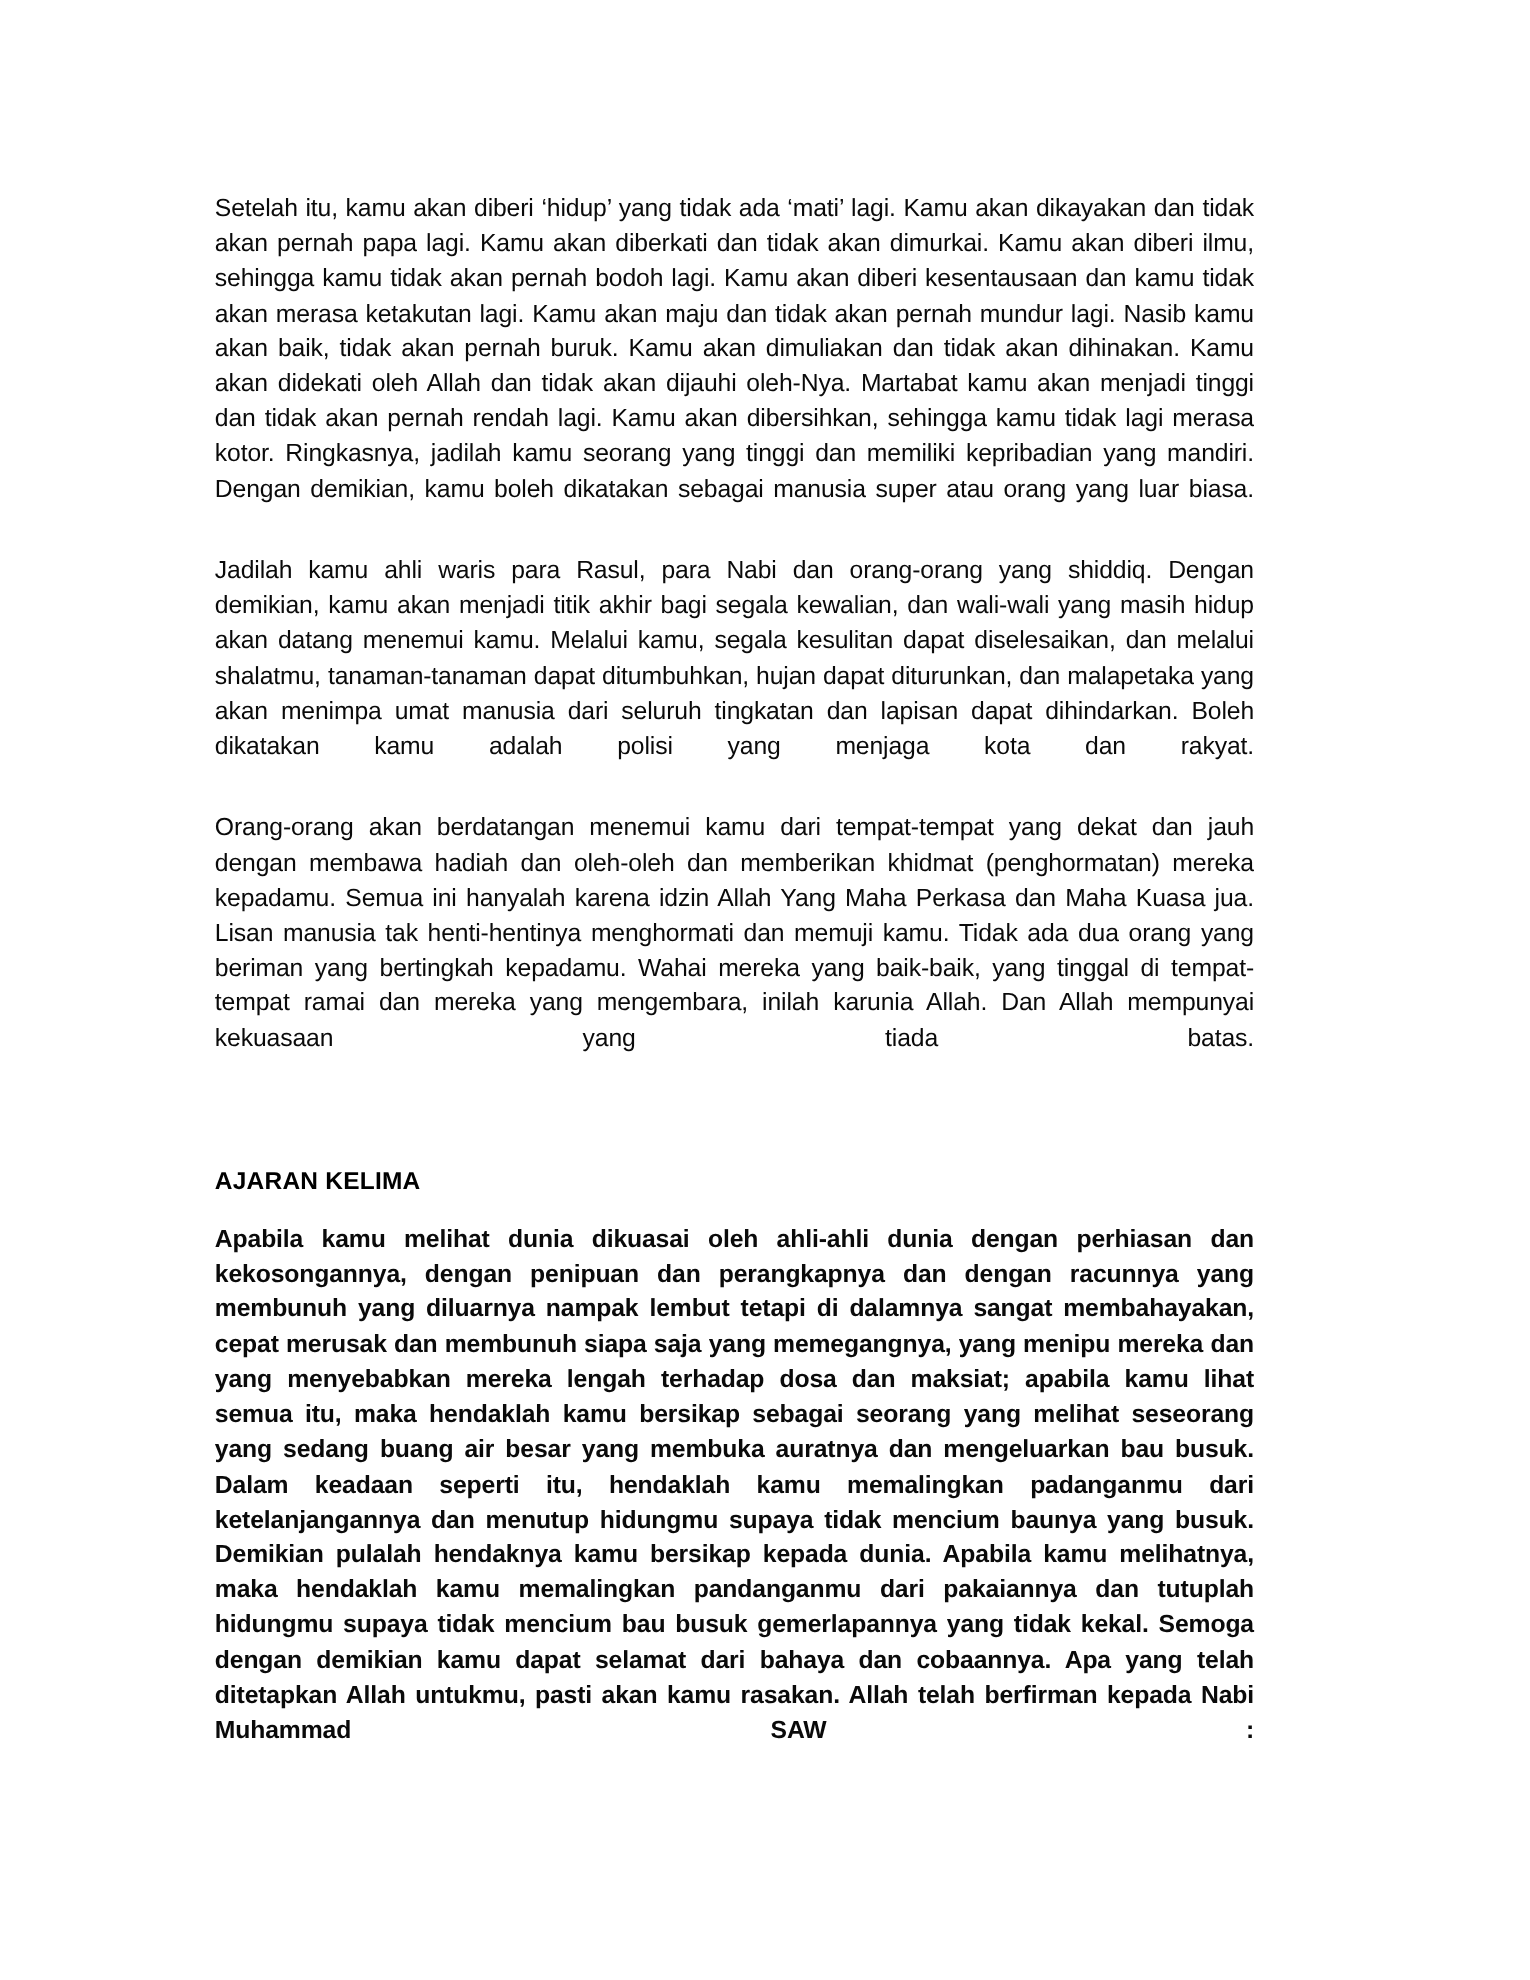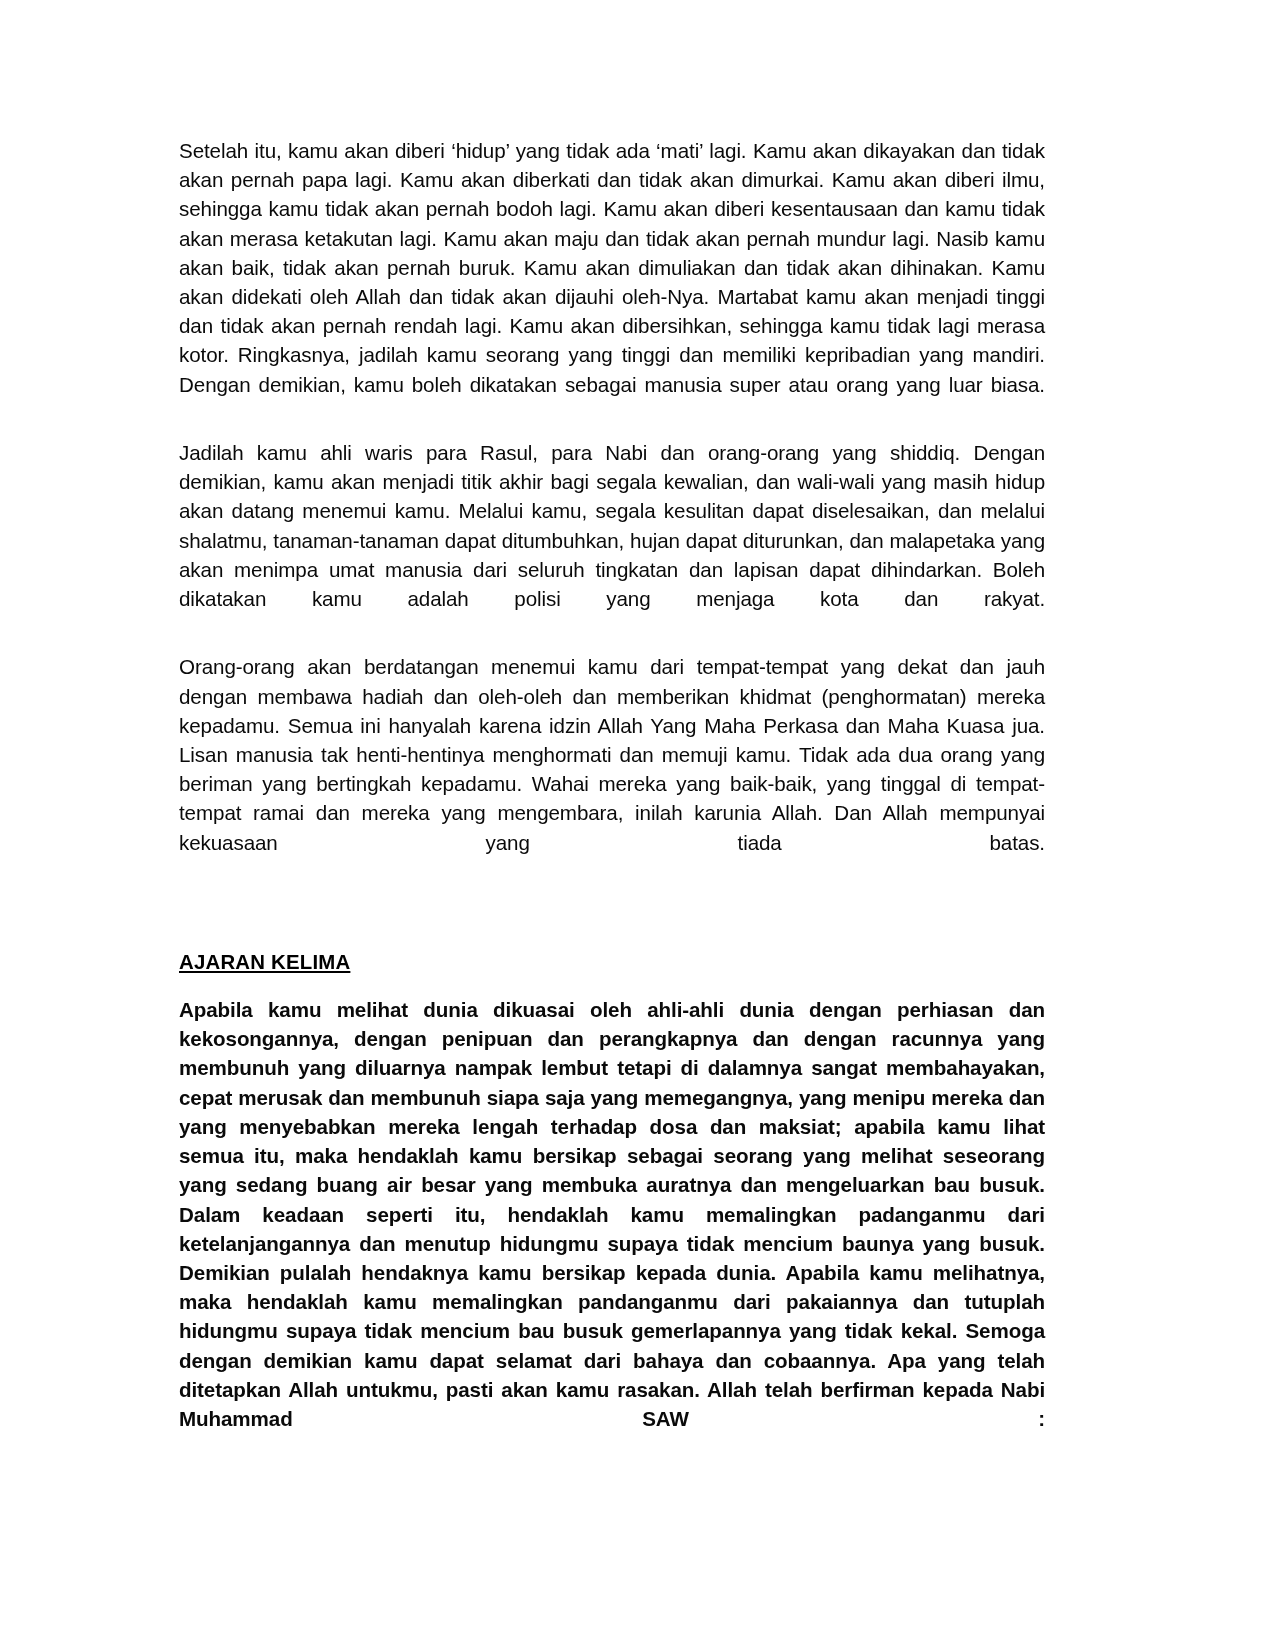--- a/index.html
+++ b/index.html
@@ -20,21 +20,21 @@
 
   .page {
     position: absolute;
     inset: 0;
     background: #ffffff;
   }
 
   .content {
     position: absolute;
     left: 179px;
-    top: 136px;
+    top: 159px;
     width: 866px;
   }
 
   p.para {
     margin: 0 0 10px 0;
     padding: 0;
     font-size: 20.6px;
     line-height: 29.2px;
     text-align: justify;
     text-justify: inter-word;
@@ -59,21 +59,20 @@
 
   h2.heading {
     margin: 0;
     padding: 0;
     font-size: 20.4px;
     line-height: 29px;
     font-weight: bold;
     letter-spacing: 0.2px;
     color: #000000;
     text-align: left;
-    text-decoration: underline;
   }
 
   .gap-before-heading { height: 52px; }
   .gap-after-heading  { height: 18px; }
 </style>
 </head>
 <body>
 
 <div class="page">
   <div class="content">

